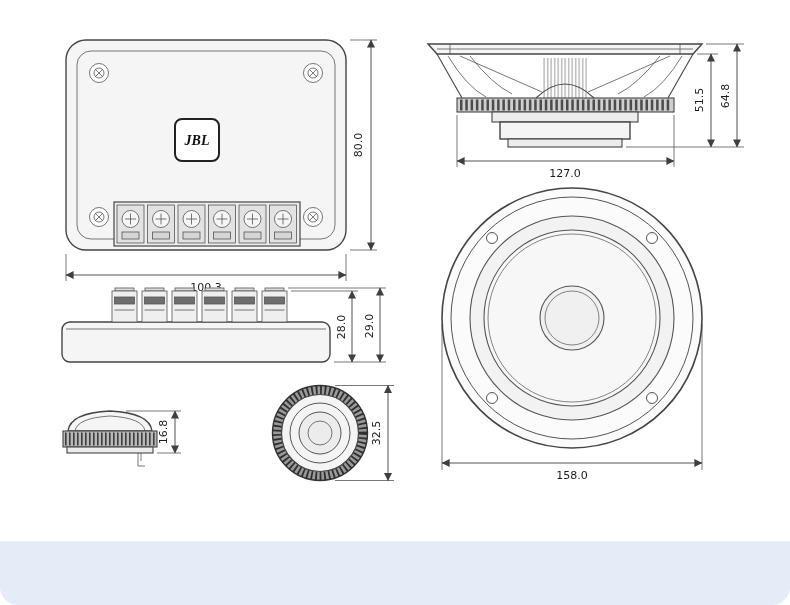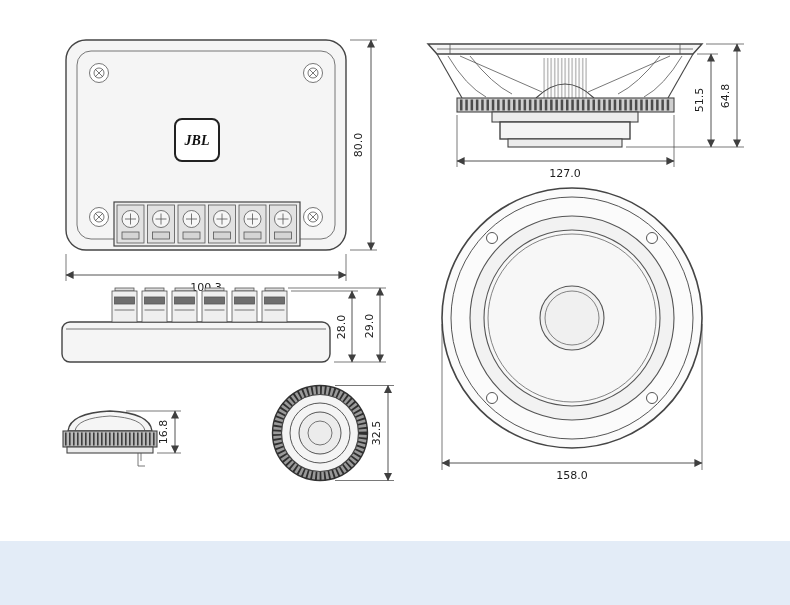--- a/index.html
+++ b/index.html
@@ -1,17 +1,17 @@
 <!DOCTYPE html>
 <html><head>
 <meta charset="utf-8">
 <style>
   html,body{margin:0;padding:0;background:#ffffff;}
   .page{position:relative;width:790px;height:605px;background:#ffffff;overflow:hidden;
-        font-family:"DejaVu Sans", sans-serif;}
+        font-family:"DejaVu Sans", sans-serif;border-radius:18px;}
   svg{position:absolute;left:0;top:0;}
   .part{fill:#f5f5f5;stroke:#454545;stroke-width:1.4;}
   .part2{fill:#ececec;stroke:#454545;stroke-width:1.1;}
   .ln{stroke:#454545;stroke-width:1.1;fill:none;}
   .lnthin{stroke:#555;stroke-width:0.8;fill:none;}
   .dim{stroke:#3f3f3f;stroke-width:0.9;fill:none;}
   .ext{stroke:#3f3f3f;stroke-width:0.7;fill:none;}
   .dim-label{font:11px "DejaVu Sans", sans-serif;fill:#1d1d1d;}
   .logo-label{font:italic bold 14px "Liberation Serif", serif;fill:#111;}
 </style>

